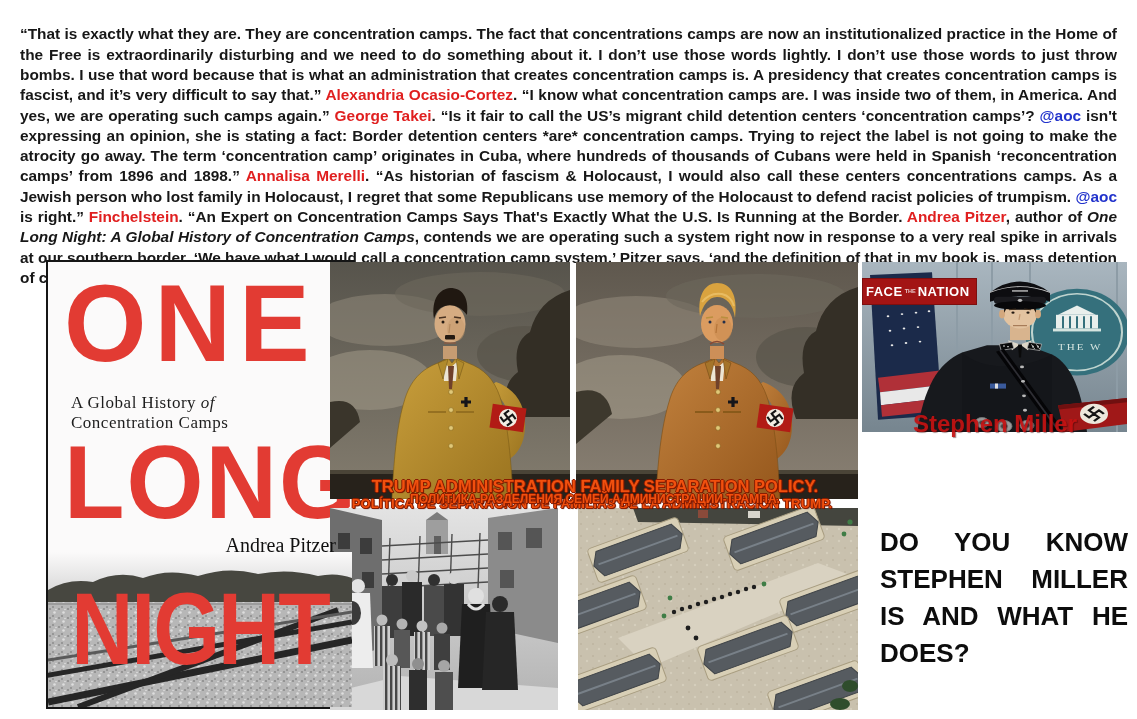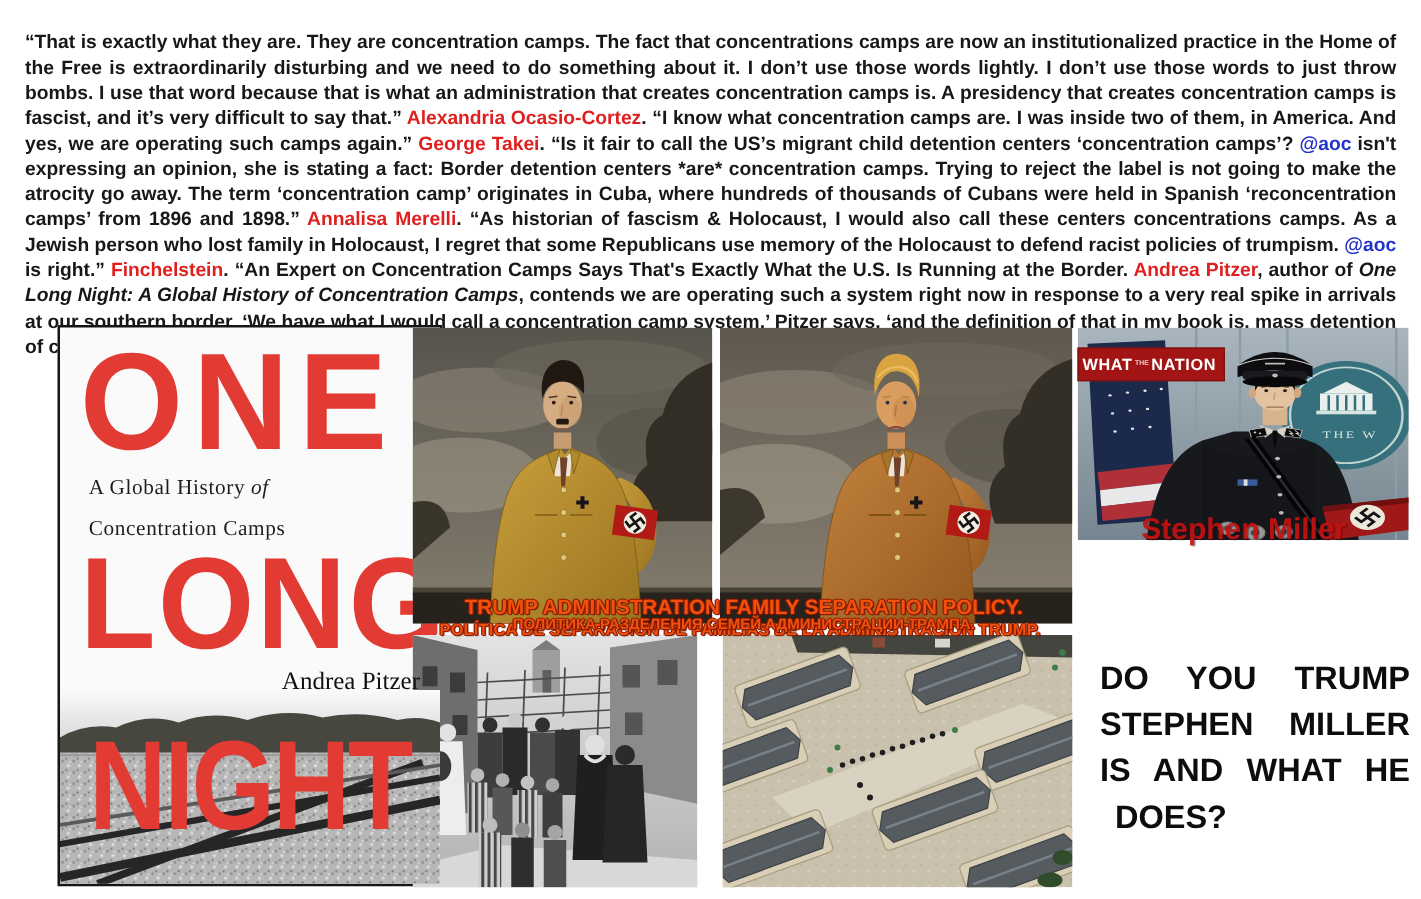--- a/index.html
+++ b/index.html
@@ -15,21 +15,21 @@
   .seg-blue{color:#2233cc;}
   .seg-italic{color:#171717;font-style:italic;}
 
   
   .book{position:absolute;left:10px;top:260px;width:308px;height:449px;
         background:#fbfafa;border:2px solid #151515;box-sizing:border-box;margin-left:36px;}
   .book-one{position:absolute;left:16px;top:4px;font-size:106px;line-height:1.02;
             font-weight:800;letter-spacing:8px;color:#e23b33;transform:scaleY(1.04);transform-origin:top left;}
   .book-sub{position:absolute;left:23px;font-family:"Liberation Serif",serif;
             font-size:17px;color:#1d1d1d;letter-spacing:.5px;}
-  .book-sub1{top:118px;} .book-sub2{top:151px;text-align:center;}
+  .book-sub1{top:131px;} .book-sub2{top:151px;text-align:center;}
   .book-long{position:absolute;left:16px;top:168px;font-size:99px;line-height:1;
              font-weight:800;letter-spacing:2px;color:#e23b33;transform:scaleY(1.05);transform-origin:top left;}
   .book-author{position:absolute;right:16px;top:272px;font-family:"Liberation Serif",serif;
                font-size:20px;color:#111;z-index:3;}
   .book-photo{position:absolute;left:0;top:290px;width:304px;height:155px;z-index:1;}
   .book-night{position:absolute;left:0;top:316px;width:100%;text-align:center;
               font-size:86px;line-height:1;font-weight:800;letter-spacing:-2px;
               color:#e23b33;transform:scaleY(1.18);transform-origin:top center;z-index:2;}
 
   
@@ -58,21 +58,21 @@
            font-weight:700;margin:0 2px;color:#e8c9c9;}
   .miller-name{position:absolute;left:880px;width:230px;text-align:center;z-index:11;
                font-weight:800;font-size:24px;color:#c41212;opacity:.93;
                text-shadow:1px 1px 1px rgba(60,0,0,.5);}
   .mn-en{top:410px;} .mn-ru{top:442px;}
 
   
   .dyk{position:absolute;left:880px;top:524px;width:248px;
        font-weight:800;font-size:26px;line-height:37px;color:#0d0d0d;}
   .dyk-line{text-align:justify;text-align-last:justify;}
-  .dyk-line.last{text-align-last:left;margin-left:12px;}
+  .dyk-line.last{text-align-last:left;}
 </style>
 </head>
 <body>
 
 <div class="canvas">
 
   <p class="quote"><span class="seg-black">“That is exactly what they are. They are concentration camps. The fact that concentrations camps are now an institutionalized practice in the Home of the Free is extraordinarily disturbing and we need to do something about it. I don’t use those words lightly. I don’t use those words to just throw bombs. I use that word because that is what an administration that creates concentration camps is. A presidency that creates concentration camps is fascist, and it’s very difficult to say that.” </span><span class="seg-red">Alexandria Ocasio-Cortez</span><span class="seg-black">. “I know what concentration camps are. I was inside two of them, in America. And yes, we are operating such camps again.” </span><span class="seg-red">George Takei</span><span class="seg-black">. “Is it fair to call the US’s migrant child detention centers ‘concentration camps’? </span><span class="seg-blue">@aoc</span><span class="seg-black"> isn't expressing an opinion, she is stating a fact: Border detention centers *are* concentration camps. Trying to reject the label is not going to make the atrocity go away. The term ‘concentration camp’ originates in Cuba, where hundreds of thousands of Cubans were held in Spanish ‘reconcentration camps’ from 1896 and 1898.” </span><span class="seg-red">Annalisa Merelli</span><span class="seg-black">. “As historian of fascism &amp; Holocaust, I would also call these centers concentrations camps. As a Jewish person who lost family in Holocaust, I regret that some Republicans use memory of the Holocaust to defend racist policies of trumpism. </span><span class="seg-blue">@aoc</span><span class="seg-black"> is right.” </span><span class="seg-red">Finchelstein</span><span class="seg-black">. “An Expert on Concentration Camps Says That's Exactly What the U.S. Is Running at the Border. </span><span class="seg-red">Andrea Pitzer</span><span class="seg-black">, author of </span><span class="seg-italic">One Long Night: A Global History of Concentration Camps</span><span class="seg-black">, contends we are operating such a system right now in response to a very real spike in arrivals at our southern border. ‘We have what I would call a concentration camp system,’ Pitzer says, ‘and the definition of that in my book is, mass detention of civilians without trial.’” </span><span class="seg-red">Jack Holmes</span><span class="seg-black">.</span></p>
 
   <div class="book">
     <div class="book-one">ONE</div>
@@ -342,21 +342,21 @@
           <circle cx="232" cy="210" r="14" fill="#ece7db"></circle>
           <g transform="translate(232,210) rotate(45)" stroke="#141414" stroke-width="2.6" fill="none">
             <path d="M0,0 V-7 H7 M0,0 H7 V7 M0,0 V7 H-7 M0,0 H-7 V-7"></path>
           </g>
         </g>
       </g>
     </svg>
   </div>
 
   <div class="ftn-logo">
-    <span class="ftn-word">WHAT</span>
+    <span class="ftn-word">FACE</span>
     <span class="ftn-the">
         <span>THE</span>
       </span>
     <span class="ftn-word">NATION</span>
   </div>
 
   <div class="miller-name mn-en">Stephen Miller</div>
 
   <div class="panel p-bw">
     <svg viewBox="0 0 228 202" preserveAspectRatio="none">
@@ -539,19 +539,19 @@
           <ellipse cx="262" cy="196" rx="10" ry="6"></ellipse>
       </g>
     </svg>
   </div>
 
   <div class="caption cap-en">TRUMP ADMINISTRATION FAMILY SEPARATION POLICY.</div>
   <div class="caption cap-es">POLÍTICA DE SEPARACIÓN DE FAMILIAS DE LA ADMINISTRACIÓN TRUMP.</div>
   <div class="caption cap-ru">ПОЛИТИКА РАЗДЕЛЕНИЯ СЕМЕЙ АДМИНИСТРАЦИИ ТРАМПА.</div>
 
   <div class="dyk">
-    <div class="dyk-line">DO YOU TRUMP</div>
+    <div class="dyk-line">DO YOU KNOW</div>
     <div class="dyk-line">STEPHEN MILLER</div>
     <div class="dyk-line">IS AND WHAT HE</div>
     <div class="dyk-line last">DOES?</div>
   </div>
 
 </div>
 
 </body></html>

